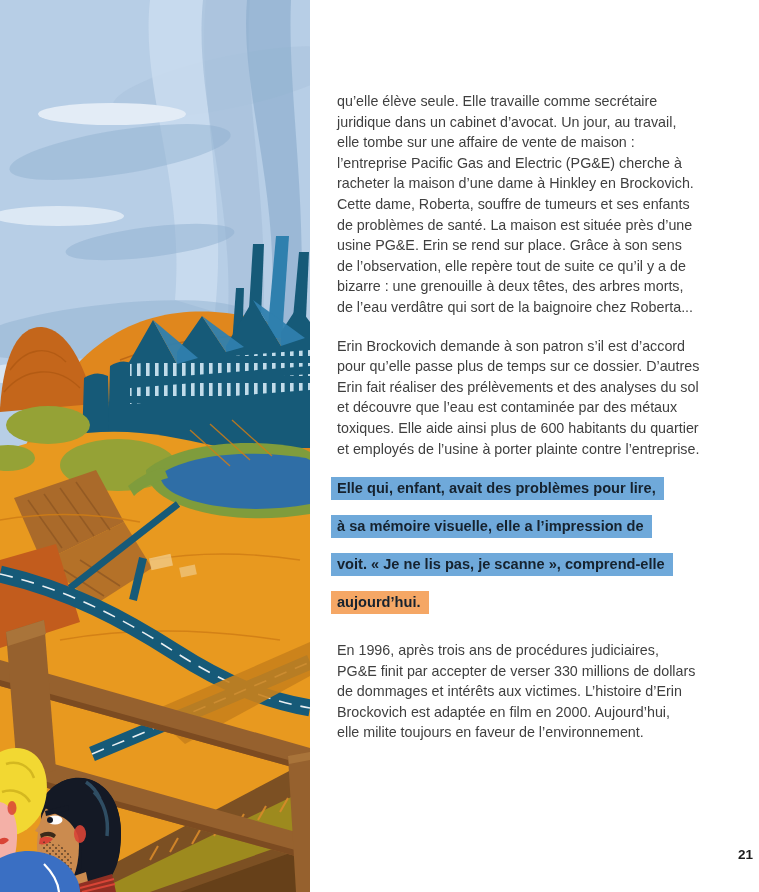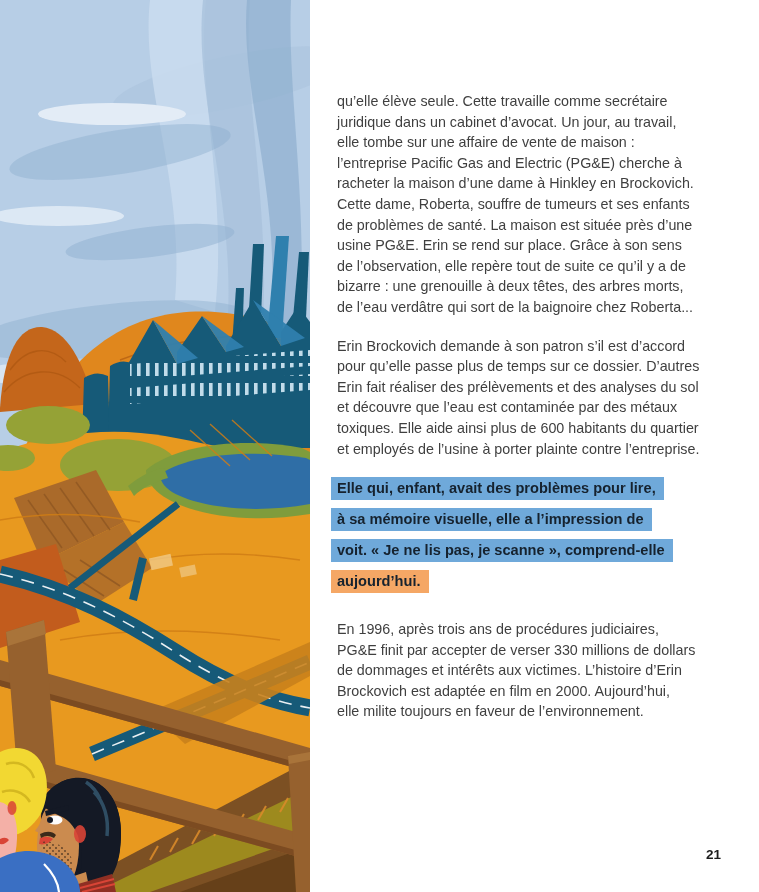--- a/index.html
+++ b/index.html
@@ -17,26 +17,26 @@
     position:absolute; left:337px; top:91px; width:410px;
     color:var(--textBody); font-size:14.3px;
   }
   .para { margin-bottom:18px; }
   .para .line { line-height:20.6px; white-space:nowrap; }
   .hl-block { margin:8px 0 26px 0; }
   .hl-block .line {
     display:table; white-space:nowrap;
     font-weight:bold; font-size:14.6px; line-height:16px;
     color:var(--textDark);
-    padding:3px 8px 4px 6px; margin:8px 0 3px -6px;
+    padding:3px 8px 4px 6px; margin:15px 0 3px -6px;
   }
   .hl-blue   { background:var(--hlBlue); }
   .hl-orange { background:var(--hlOrange); }
   .page-number {
-    position:absolute; right:38px; top:847px;
+    position:absolute; right:6px; top:847px;
     font-size:13.5px; font-weight:bold; color:#1c1c1c;
   }
   
   .f-sky{fill:var(--sky)} .f-smokeDark{fill:var(--smokeDark)} .f-smokeMid{fill:var(--smokeMid)}
   .f-smokeLight{fill:var(--smokeLight)} .f-cloud{fill:var(--cloud)}
   .f-hillOrange{fill:var(--hillOrange)} .f-hillRust{fill:var(--hillRust)} .f-field{fill:var(--fieldOrange)}
   .f-crop{fill:var(--crop)} .f-plow{fill:var(--plow)} .f-rust2{fill:var(--rust2)}
   .f-pondBlue{fill:var(--pondBlue)} .f-pondGreen{fill:var(--pondGreen)}
   .f-teal{fill:var(--teal)} .f-roofBlue{fill:var(--roofBlue)}
   .f-amber{fill:var(--amber)} .f-soil{fill:var(--soil)} .f-grassOlive{fill:var(--grassOlive)} .f-soilDark{fill:var(--soilDark)}
@@ -210,21 +210,21 @@
       <ellipse class="f-red" opacity=".85" cx="12" cy="808" rx="4.5" ry="7"></ellipse>
       <path class="f-red" d="M0,839 Q6,836 9,840 Q5,845 0,844 Z"></path>
       <path class="f-shirtB" d="M0,858 C22,846 50,850 66,864 C76,874 80,884 80,892 L0,892 Z"></path>
       <path class="s-seam" d="M44,864 C54,874 58,882 59,892"></path>
     </g>
   </svg>
 </div>
 
 <main class="text-col">
   <div class="para">
-      <div class="line">qu’elle élève seule. Cette travaille comme secrétaire</div>
+      <div class="line">qu’elle élève seule. Elle travaille comme secrétaire</div>
       <div class="line">juridique dans un cabinet d’avocat. Un jour, au travail,</div>
       <div class="line">elle tombe sur une affaire de vente de maison :</div>
       <div class="line">l’entreprise Pacific Gas and Electric (PG&amp;E) cherche à</div>
       <div class="line">racheter la maison d’une dame à Hinkley en Brockovich.</div>
       <div class="line">Cette dame, Roberta, souffre de tumeurs et ses enfants</div>
       <div class="line">de problèmes de santé. La maison est située près d’une</div>
       <div class="line">usine PG&amp;E. Erin se rend sur place. Grâce à son sens</div>
       <div class="line">de l’observation, elle repère tout de suite ce qu’il y a de</div>
       <div class="line">bizarre : une grenouille à deux têtes, des arbres morts,</div>
       <div class="line">de l’eau verdâtre qui sort de la baignoire chez Roberta...</div>

